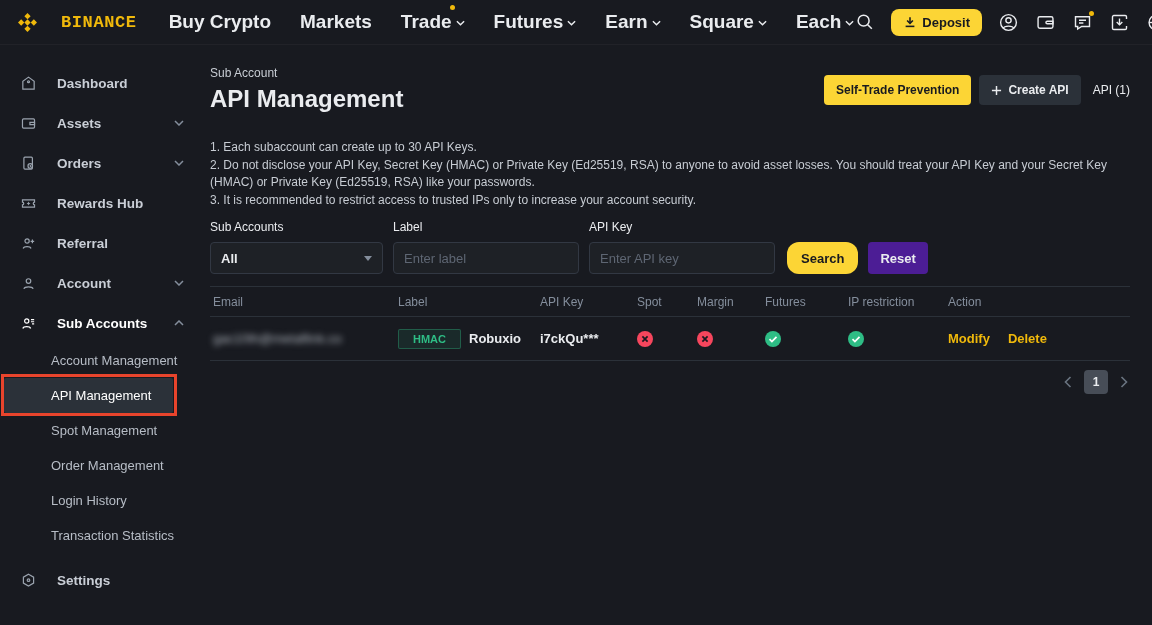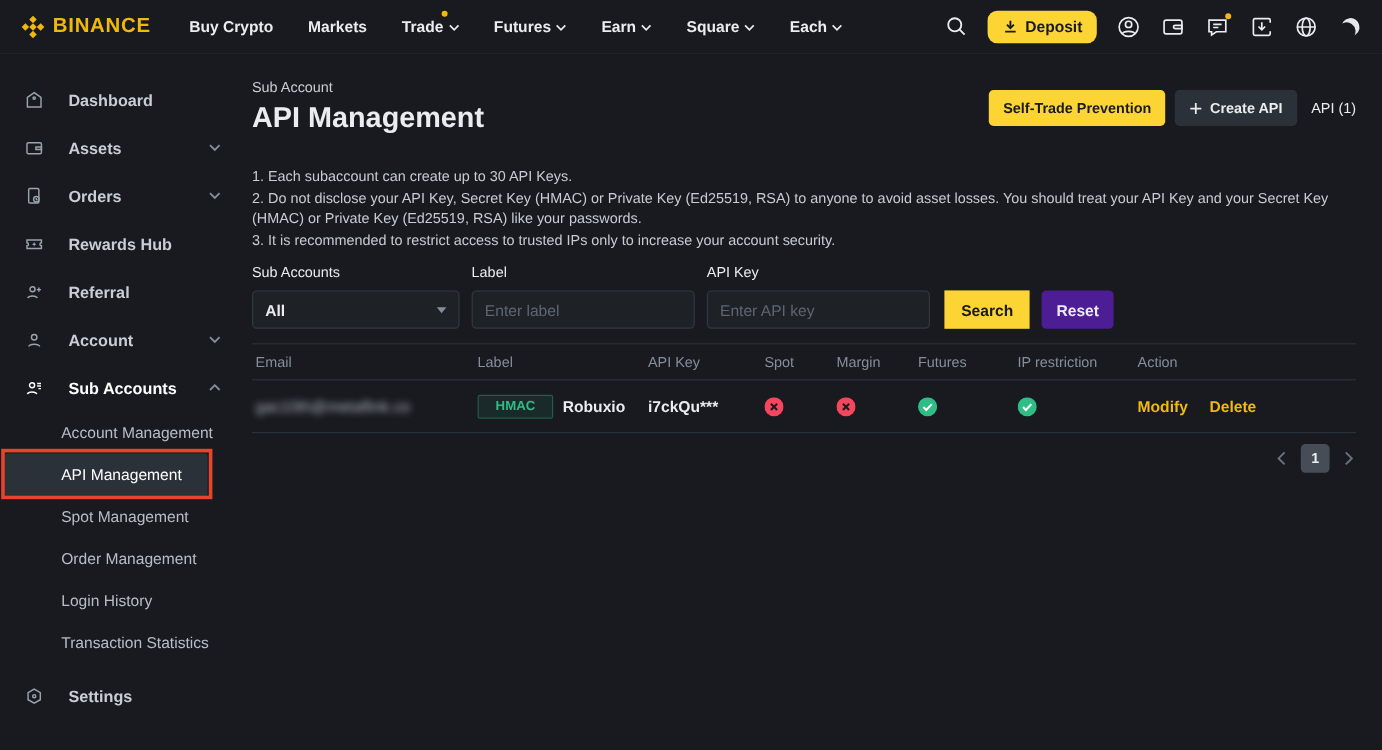--- a/index.html
+++ b/index.html
@@ -10,26 +10,26 @@
     overflow:hidden; position:relative;
   }
   svg { display:block; }
 
   
   .topbar {
     height:45px; display:flex; align-items:center;
     padding:0 16px 0 18px; background:#181A20;
     border-bottom:1px solid rgba(255,255,255,0.04);
   }
-  .logo { display:flex; align-items:center; gap:7px; cursor:pointer; }
+  .logo { display:flex; align-items:center; gap:24px; cursor:pointer;font-family:Liberation Mono, monospace; }
   .logo-text { color:#F0B90B; font-size:17px; font-weight:700; letter-spacing:0.6px; }
   .topnav { display:flex; align-items:center; gap:29px; margin-left:32px; }
   .nav-item {
     position:relative; display:flex; align-items:center; gap:4px;
-    font-size:13px; font-weight:600; color:#EAECEF; cursor:pointer; white-space:nowrap;
+    font-size:19px; font-weight:600; color:#EAECEF; cursor:pointer; white-space:nowrap;
   }
   .nav-dot { position:absolute; top:-6px; right:10px; width:5px; height:5px; border-radius:50%; background:#F0B90B; }
   .chev { color:#EAECEF; margin-top:1px; }
   .top-right { margin-left:auto; display:flex; align-items:center; gap:15px; }
   .icon-btn { width:22px; height:22px; display:flex; align-items:center; justify-content:center; color:#EAECEF; cursor:pointer; position:relative; }
   .deposit-btn {
     display:flex; align-items:center; gap:5px; background:#FCD535; color:#181A20;
     font-size:13px; font-weight:700; padding:6px 12px; border-radius:8px; border:none; cursor:pointer;
   }
   .badge-dot { position:absolute; top:0px; right:-1px; width:5px; height:5px; border-radius:50%; background:#F0B90B; }
@@ -85,21 +85,21 @@
   .fgroup { display:flex; flex-direction:column; }
   .flabel { font-size:12px; color:#EAECEF; margin-bottom:8px; }
   .select-box, .text-input {
     height:32px; background:#1E2126; border:1px solid #323843; border-radius:4px;
     display:flex; align-items:center; padding:0 10px; font-size:13px; color:#EAECEF;
   }
   .select-box { width:173px; justify-content:space-between; cursor:pointer; font-weight:700; }
   .caret-down { width:0; height:0; border-left:4px solid transparent; border-right:4px solid transparent; border-top:5px solid #848E9C; }
   .text-input { width:186px; font-family:inherit; outline:none; }
   .text-input::placeholder { color:#5E6673; }
-  .search-btn { height:32px; padding:0 14px; margin-left:2px; background:#FCD535; border:none; border-radius:0; color:#181A20; font-size:13px; font-weight:700; cursor:pointer; font-family:inherit; }
+  .search-btn { height:32px; padding:0 14px; margin-left:2px; background:#FCD535; border:none; border-radius:12px; color:#181A20; font-size:13px; font-weight:700; cursor:pointer; font-family:inherit; }
   .reset-btn { height:32px; padding:0 12px; background:#4c1d95; border:none; border-radius:4px; color:#EAECEF; font-size:13px; font-weight:600; cursor:pointer; font-family:inherit; }
 
   
   .table { margin-top:12px; }
   .trow {
     display:grid; align-items:center;
     grid-template-columns:185px 142px 97px 60px 68px 83px 100px 1fr;
   }
   .thead { height:31px; border-top:1px solid #2B3139; border-bottom:1px solid #2B3139; }
   .thead > div { font-size:12px; color:#848E9C; padding-left:3px; }

